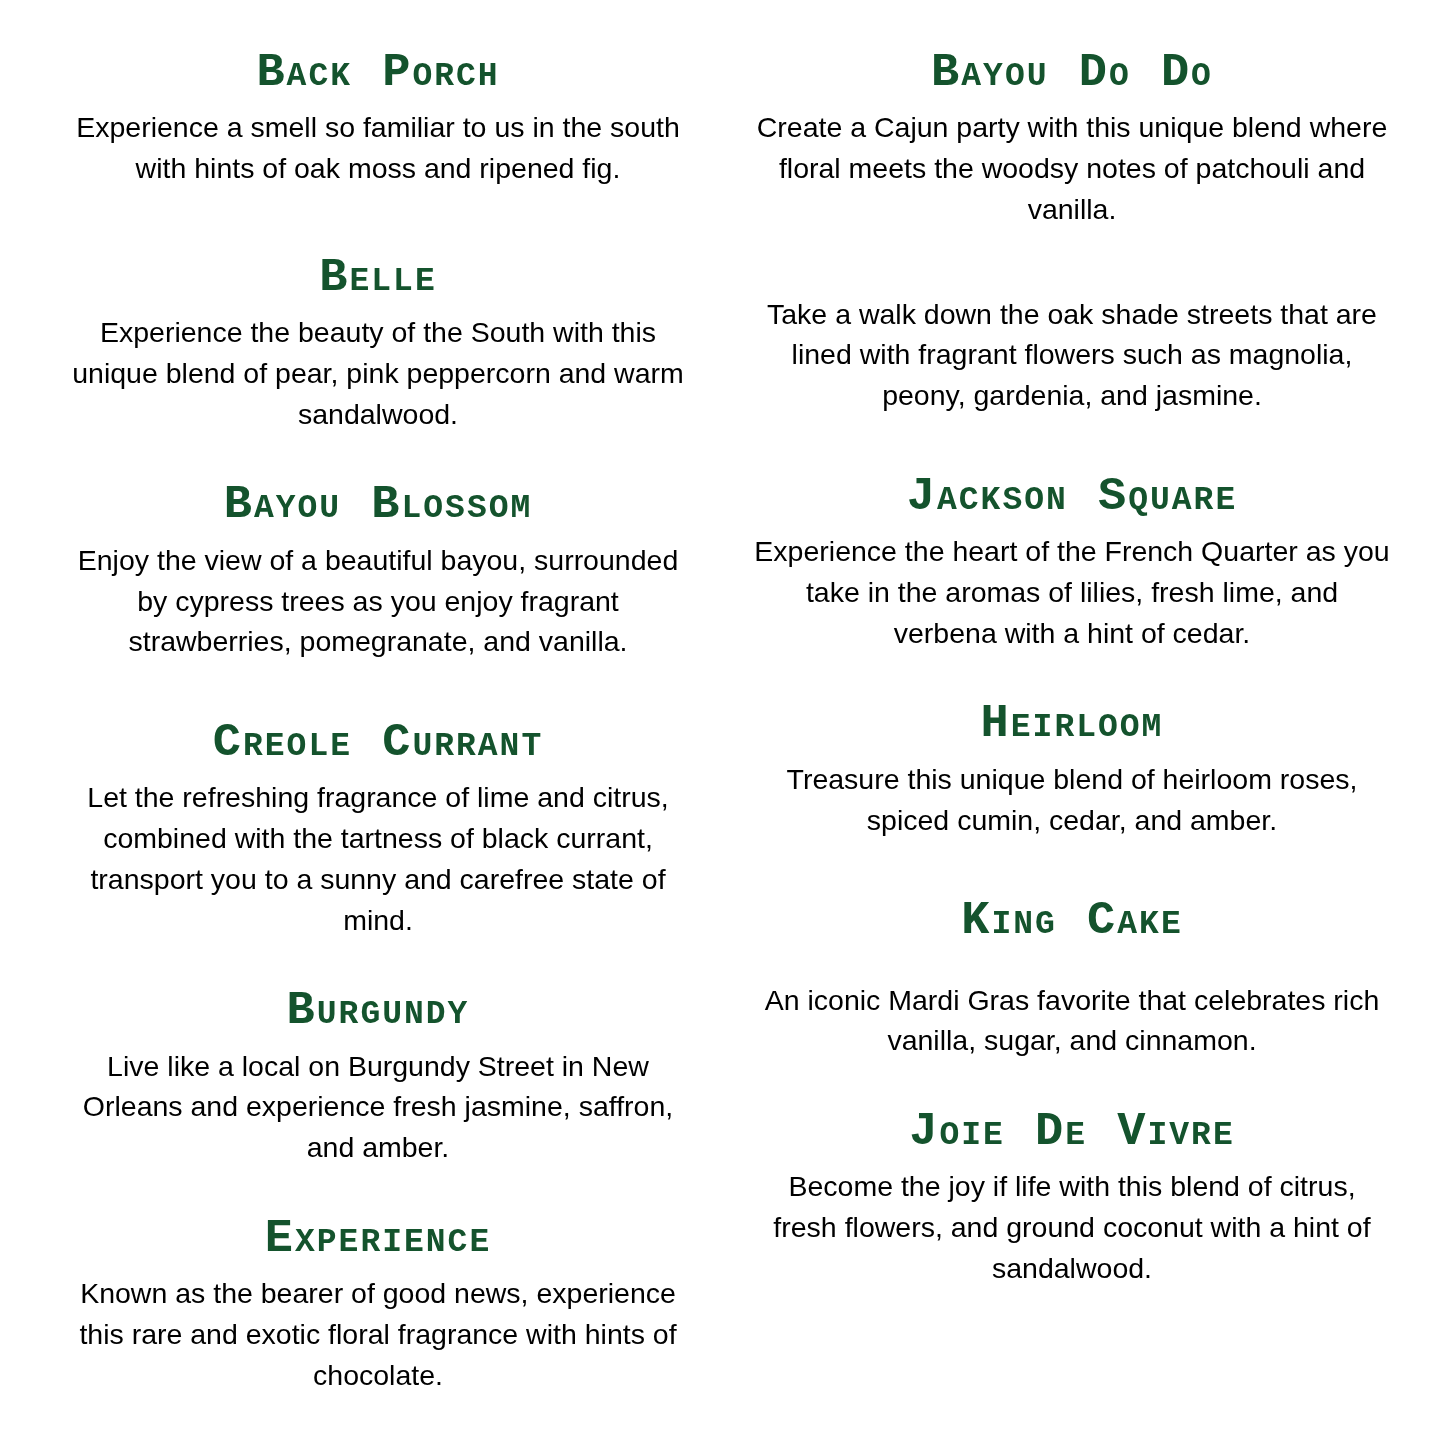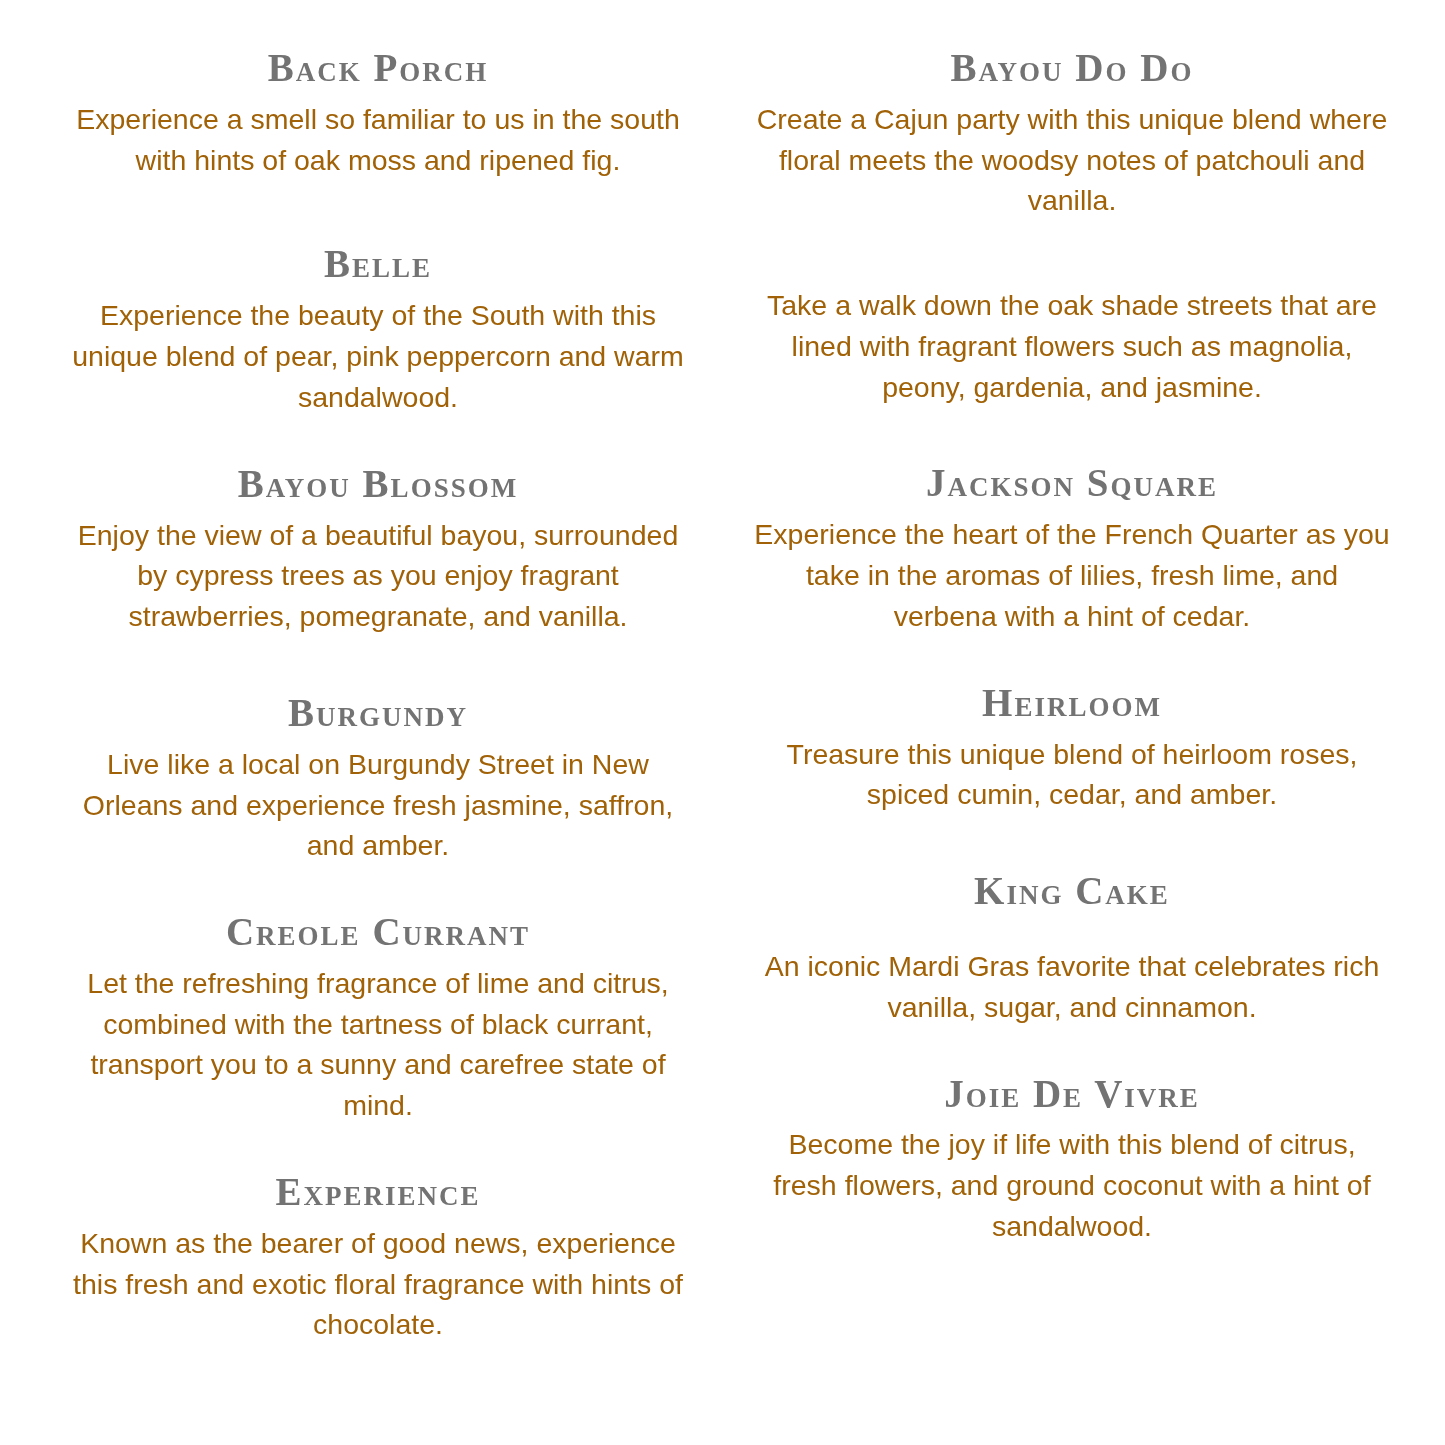--- a/index.html
+++ b/index.html
@@ -22,36 +22,36 @@
     width: 648px;
     display: flex;
     flex-direction: column;
   }
   .scent-section {
     margin-bottom: 46px;
     text-align: center;
   }
   .scent-section h2 {
     margin: 0 0 10px 0;
-    font-family: Liberation Serif, serif;
+    font-family: Liberation Mono, monospace;
     font-variant: small-caps;
     font-weight: 700;
-    font-size: 39px;
+    font-size: 47px;
     line-height: 1.05;
     letter-spacing: 2px;
-    color: #737373;
+    color: #14532d;
   }
   .scent-section p {
     margin: 0 auto;
     max-width: 648px;
     font-family: "Liberation Sans", "DejaVu Sans", sans-serif;
     font-weight: 300;
     font-size: 28.5px;
     line-height: 1.43;
-    color: #a16207;
+    color: #000000;
     text-align: center;
   }
   
   .gap-md { margin-bottom: 56px; }
   .gap-lg { margin-bottom: 64px; }
   
   .spaced p { margin-top: 34px; }
 </style>
 </head>
 <body>
@@ -65,30 +65,30 @@
     </section>
     <section class="scent-section">
       <h2>Belle</h2>
       <p>Experience the beauty of the South with this unique blend of pear, pink peppercorn and warm sandalwood.</p>
     </section>
     <section class="scent-section gap-md">
       <h2>Bayou Blossom</h2>
       <p>Enjoy the view of a beautiful bayou, surrounded by cypress trees as you enjoy fragrant strawberries, pomegranate, and vanilla.</p>
     </section>
     <section class="scent-section">
+      <h2>Creole Currant</h2>
+      <p>Let the refreshing fragrance of lime and citrus, combined with the tartness of black currant, transport you to a sunny and carefree state of mind.</p>
+    </section>
+    <section class="scent-section">
       <h2>Burgundy</h2>
       <p>Live like a local on Burgundy Street in New Orleans and experience fresh jasmine, saffron, and amber.</p>
     </section>
     <section class="scent-section">
-      <h2>Creole Currant</h2>
-      <p>Let the refreshing fragrance of lime and citrus, combined with the tartness of black currant, transport you to a sunny and carefree state of mind.</p>
-    </section>
-    <section class="scent-section">
       <h2>Experience</h2>
-      <p>Known as the bearer of good news, experience this fresh and exotic floral fragrance with hints of chocolate.</p>
+      <p>Known as the bearer of good news, experience this rare and exotic floral fragrance with hints of chocolate.</p>
     </section>
   </div>
 
   <div class="column">
     <section class="scent-section gap-lg">
       <h2>Bayou Do Do</h2>
       <p>Create a Cajun party with this unique blend where floral meets the woodsy notes of patchouli and vanilla.</p>
     </section>
     <section class="scent-section gap-md">
       <p>Take a walk down the oak shade streets that are lined with fragrant flowers such as magnolia, peony, gardenia, and jasmine.</p>

